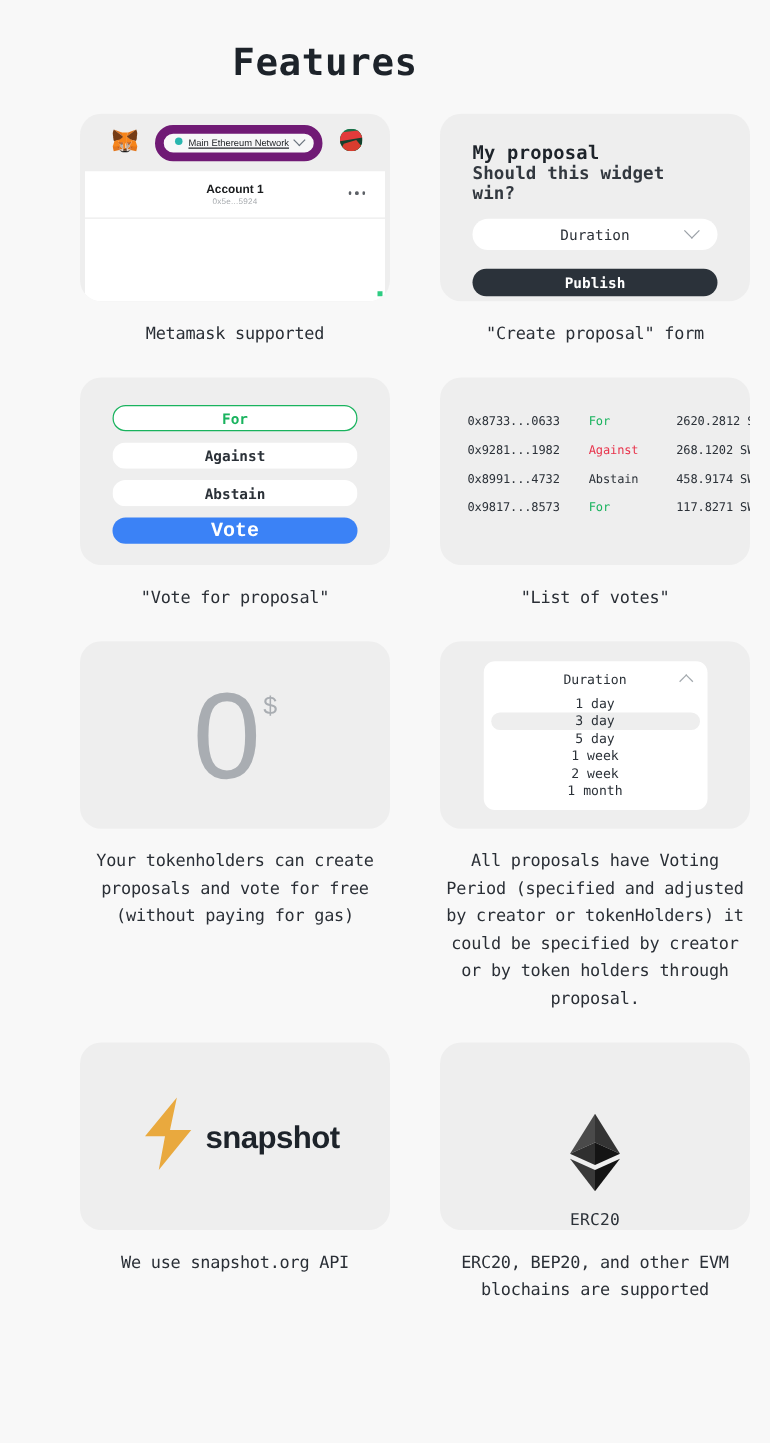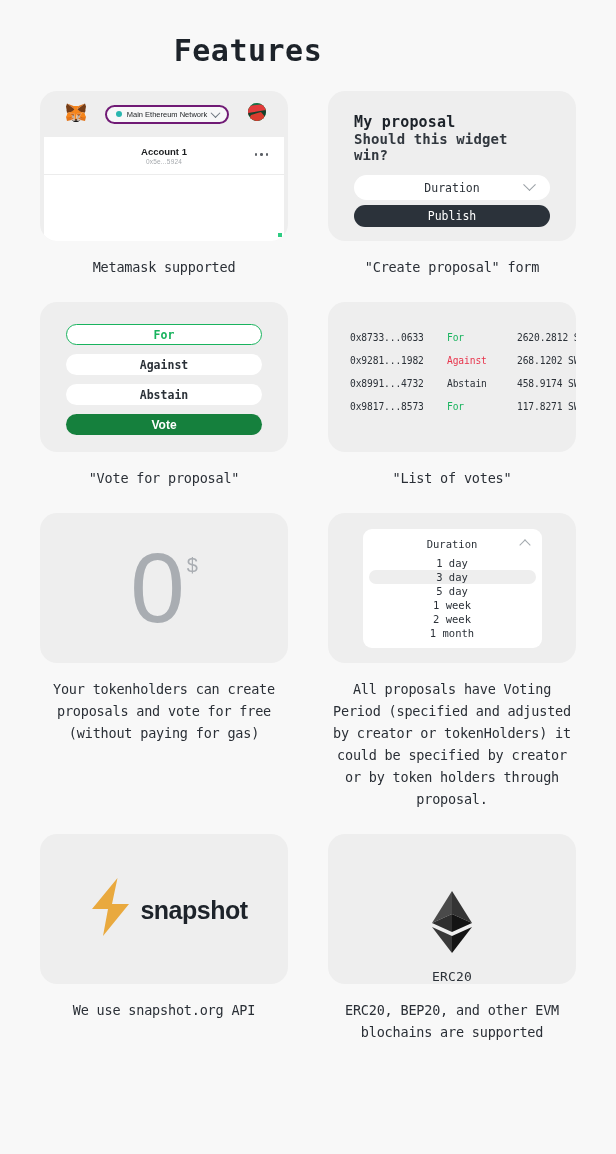--- a/index.html
+++ b/index.html
@@ -4,21 +4,21 @@
 <style>
   * { box-sizing: border-box; margin: 0; padding: 0; }
   html, body {
     width: 616px;
     height: 1154px;
     background: #f8f8f8;
     font-family: "DejaVu Sans Mono", "Liberation Mono", monospace;
     color: #22272e;
     overflow: hidden;
   }
-  .page { position: relative; width: 496px; height: 1154px; }
+  .page { position: relative; width: 496px; height: 1154px; padding-left: 24px; }
 
   .page-title {
     text-align: center;
     font-size: 30px;
     font-weight: bold;
     letter-spacing: 0.5px;
     color: #1d232a;
     padding-top: 33px;
     font-family: "DejaVu Sans Mono", "Liberation Mono", monospace;
   }
@@ -52,30 +52,31 @@
   .mm-card { height: 150px; }
   .mm-top {
     height: 46px;
     display: flex;
     align-items: center;
     justify-content: space-between;
     padding: 0 22px 0 26px;
   }
   .mm-net {
     display: flex;
-    align-items: center;
+    align-items: flex-start;
     gap: 5px;
-    border: 2px solid #701a75;
+    border: 7px solid #701a75;
     background: #f7f7f8;
     border-radius: 20px;
     padding: 3px 8px 3px 9px;
     font-family: "Liberation Sans", sans-serif;
     font-size: 7.5px;
     color: #24272a;
     white-space: nowrap;
+    text-decoration: underline;
   }
   .dot-green { width: 6px; height: 6px; border-radius: 50%; background: #29b6af; flex: none; }
   .chev-sm { width: 7px; height: 7px; border-right: 1px solid #6a737d; border-bottom: 1px solid #6a737d;
              transform: rotate(45deg) translate(-1px,-1px); flex:none; }
   .mm-body {
     background: #ffffff;
     height: 104px;
     margin: 0 4px;
     position: relative;
   }
@@ -111,27 +112,27 @@
     align-items: center;
     justify-content: center;
     position: relative;
     font-size: 11.5px;
     color: #2b3138;
   }
   .chev-dn { position: absolute; right: 16px; width: 9px; height: 9px;
              border-right: 1.4px solid #9aa0a6; border-bottom: 1.4px solid #9aa0a6;
              transform: rotate(45deg) translate(-2px,-2px); }
   .pf-publish {
-    margin-top: 5px;
+    margin-top: 15px;
     height: 22px;
     background: #2b323a;
     border-radius: 12px;
     color: #fff;
     font-size: 11.5px;
-    font-weight: normal;
+    font-weight: bold;
     display: flex;
     align-items: center;
     justify-content: center;
     border: none;
     width: 100%;
     font-family: inherit;
     cursor: pointer;
   }
 
   
@@ -145,31 +146,31 @@
     justify-content: center;
     font-size: 11.5px;
     font-weight: bold;
     color: #2b3138;
     margin-bottom: 9px;
     border: 1.5px solid transparent;
   }
   .vt-opt.sel { border-color: #19b35e; color: #19b35e; }
   .vt-btn {
     height: 21px;
-    background: #15803d;
+    background: #3b82f6;
     border-radius: 12px;
     display: flex;
     align-items: center;
     justify-content: center;
-    font-size: 12px;
+    font-size: 16px;
     font-weight: bold;
     color: #fff;
     width: 100%;
     border: none;
-    font-family: Liberation Sans, sans-serif;
+    font-family: Liberation Mono, monospace;
     cursor: pointer;
   }
 
   
   .lv-card { height: 150px; padding: 24px 0 0 22px; }
   .lv-row {
     display: flex;
     align-items: center;
     font-size: 9.6px;
     color: #2b3138;

